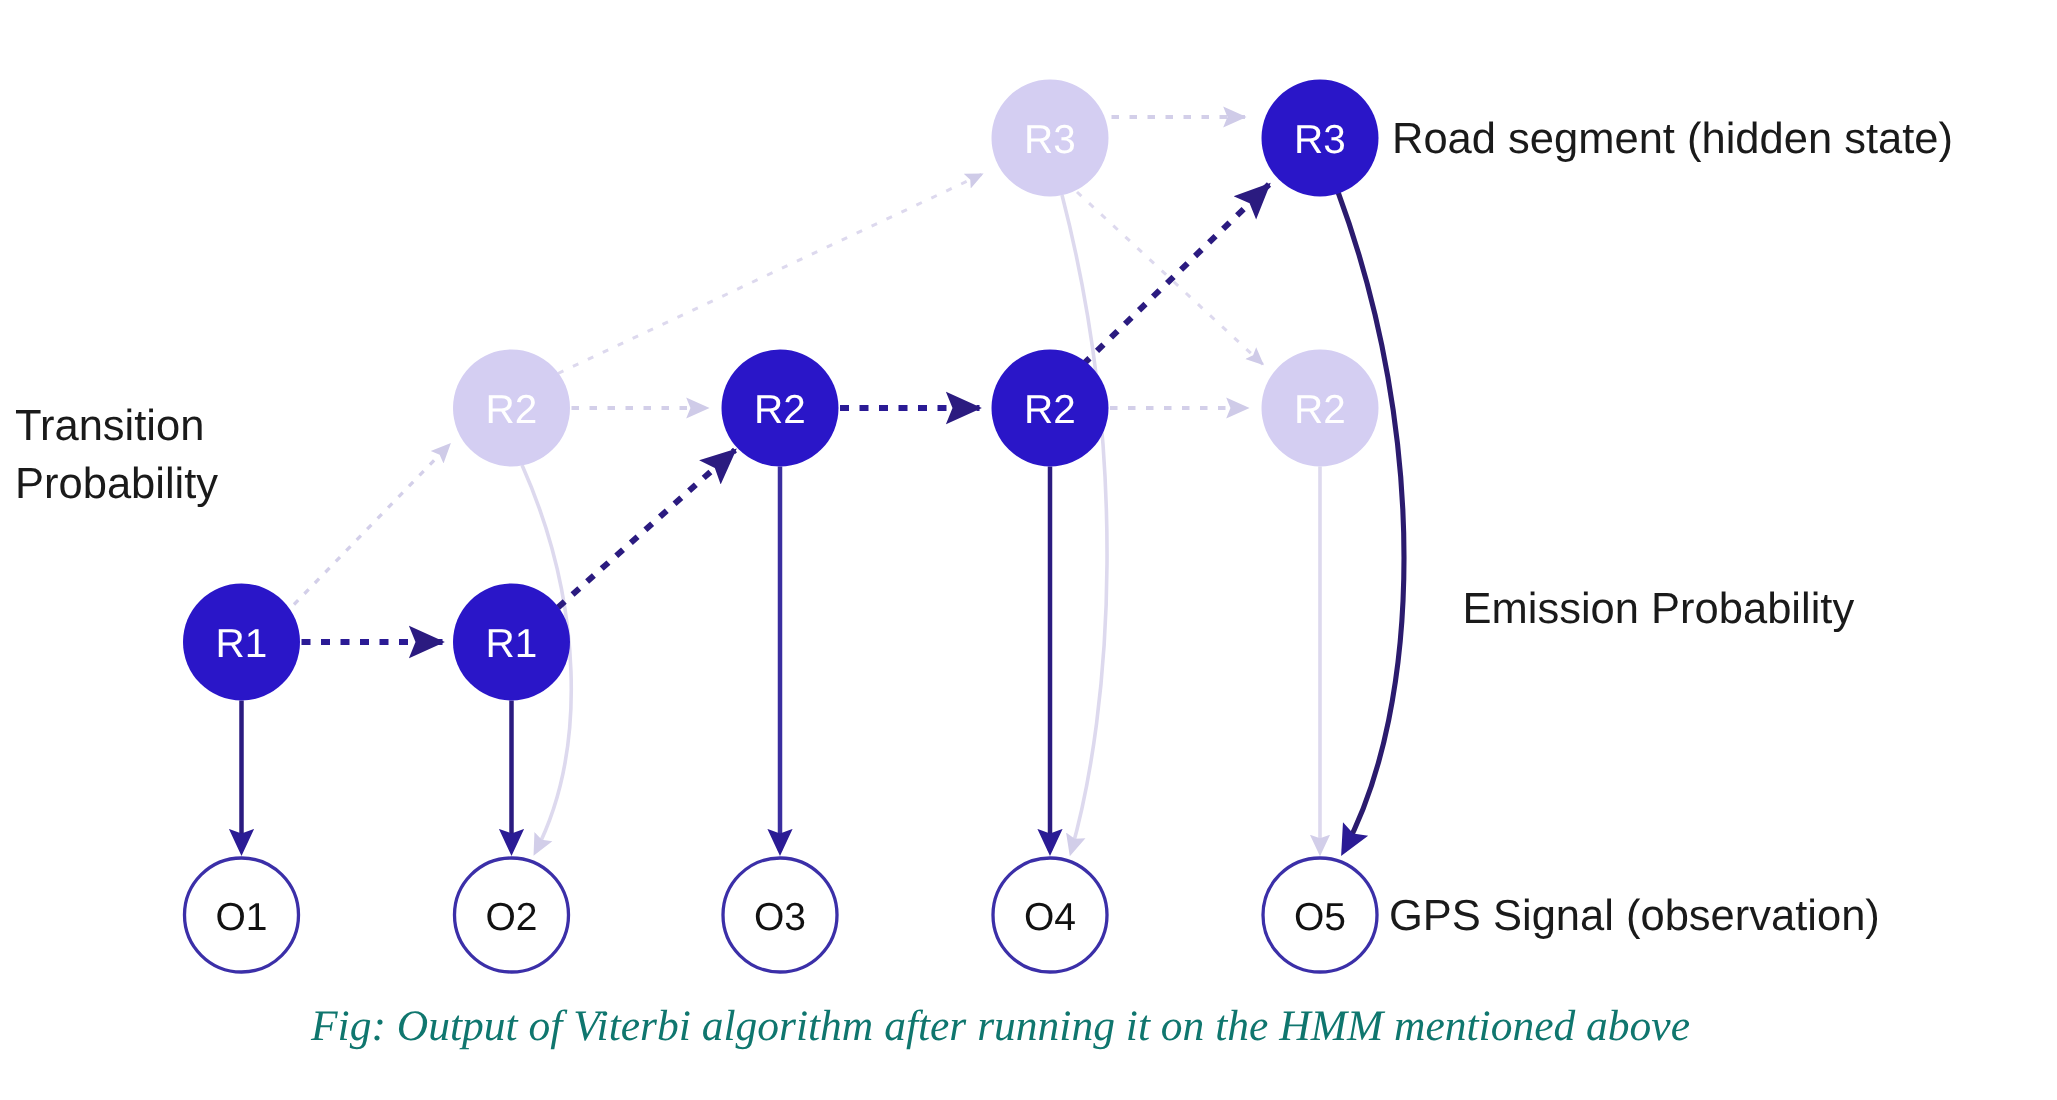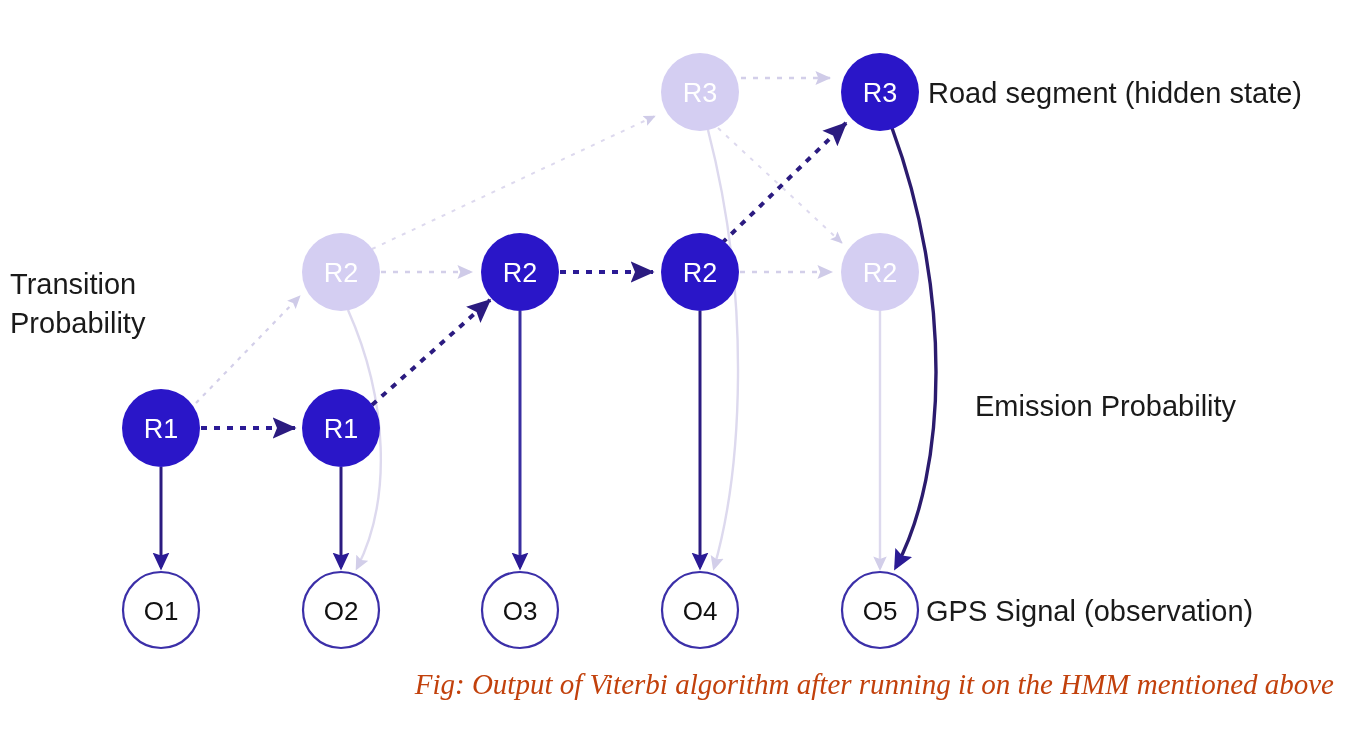--- a/index.html
+++ b/index.html
@@ -45,25 +45,25 @@
     font-family: "Liberation Sans", sans-serif;
     font-size: 29px;
     fill: #1a1a1a;
     dominant-baseline: central;
   }
   .caption {
     position: absolute;
     left: 0;
     top: 668px;
     width: 1334px;
-    text-align: right;
+    text-align: center;
     font-family: "Liberation Serif", serif;
     font-style: italic;
     font-size: 29px;
-    color: #c2410c;
+    color: #0f766e;
     letter-spacing: 0px;
   }
 </style>
 </head>
 <body>
 
 <div id="stage">
 
   <svg id="diagram" viewBox="0 0 1371 733">
     <defs>

